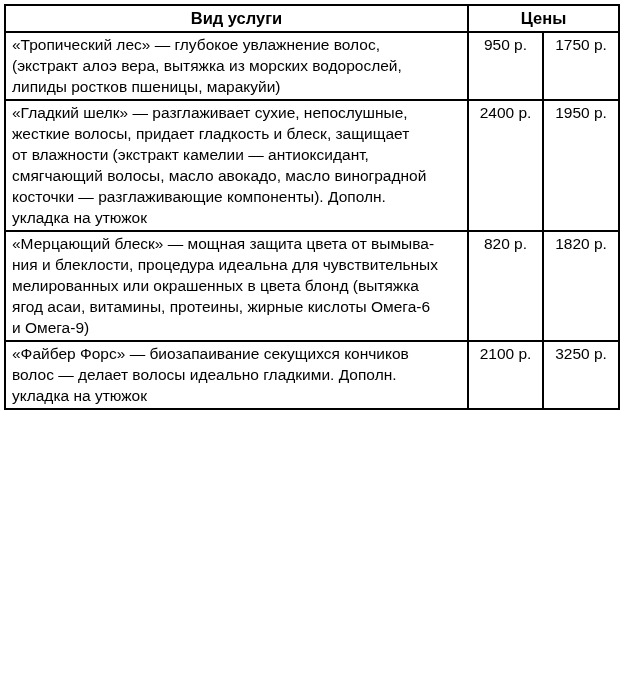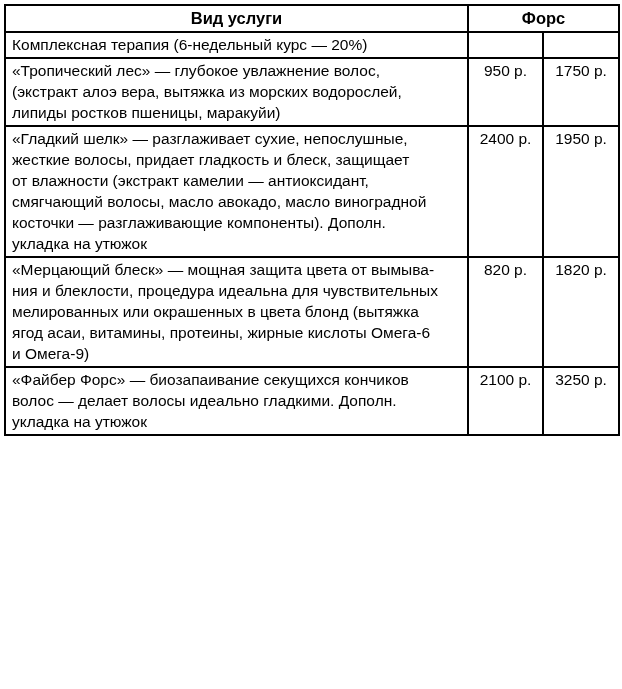--- a/index.html
+++ b/index.html
@@ -57,29 +57,24 @@
 <div class="page">
   <table class="price-table">
     <colgroup>
       <col style="width:463px">
       <col style="width:75px">
       <col style="width:76px">
     </colgroup>
     <thead>
       <tr>
         <th class="hdr">Вид услуги</th>
-        <th class="hdr" colspan="2">Форс</th>
+        <th class="hdr" colspan="2">Цены</th>
       </tr>
     </thead>
     <tbody>
-      <tr>
-        <td class="svc">Комплексная терапия (6-недельный курс — 20%)</td>
-        <td class="price"></td>
-        <td class="price"></td>
-      </tr>
       <tr>
         <td class="svc">«Тропический лес» — глубокое увлажнение волос,
 (экстракт алоэ вера, вытяжка из морских водорослей,
 липиды ростков пшеницы, маракуйи)</td>
         <td class="price">950 р.</td>
         <td class="price">1750 р.</td>
       </tr>
       <tr>
         <td class="svc">«Гладкий шелк» — разглаживает сухие, непослушные,
 жесткие волосы, придает гладкость и блеск, защищает

